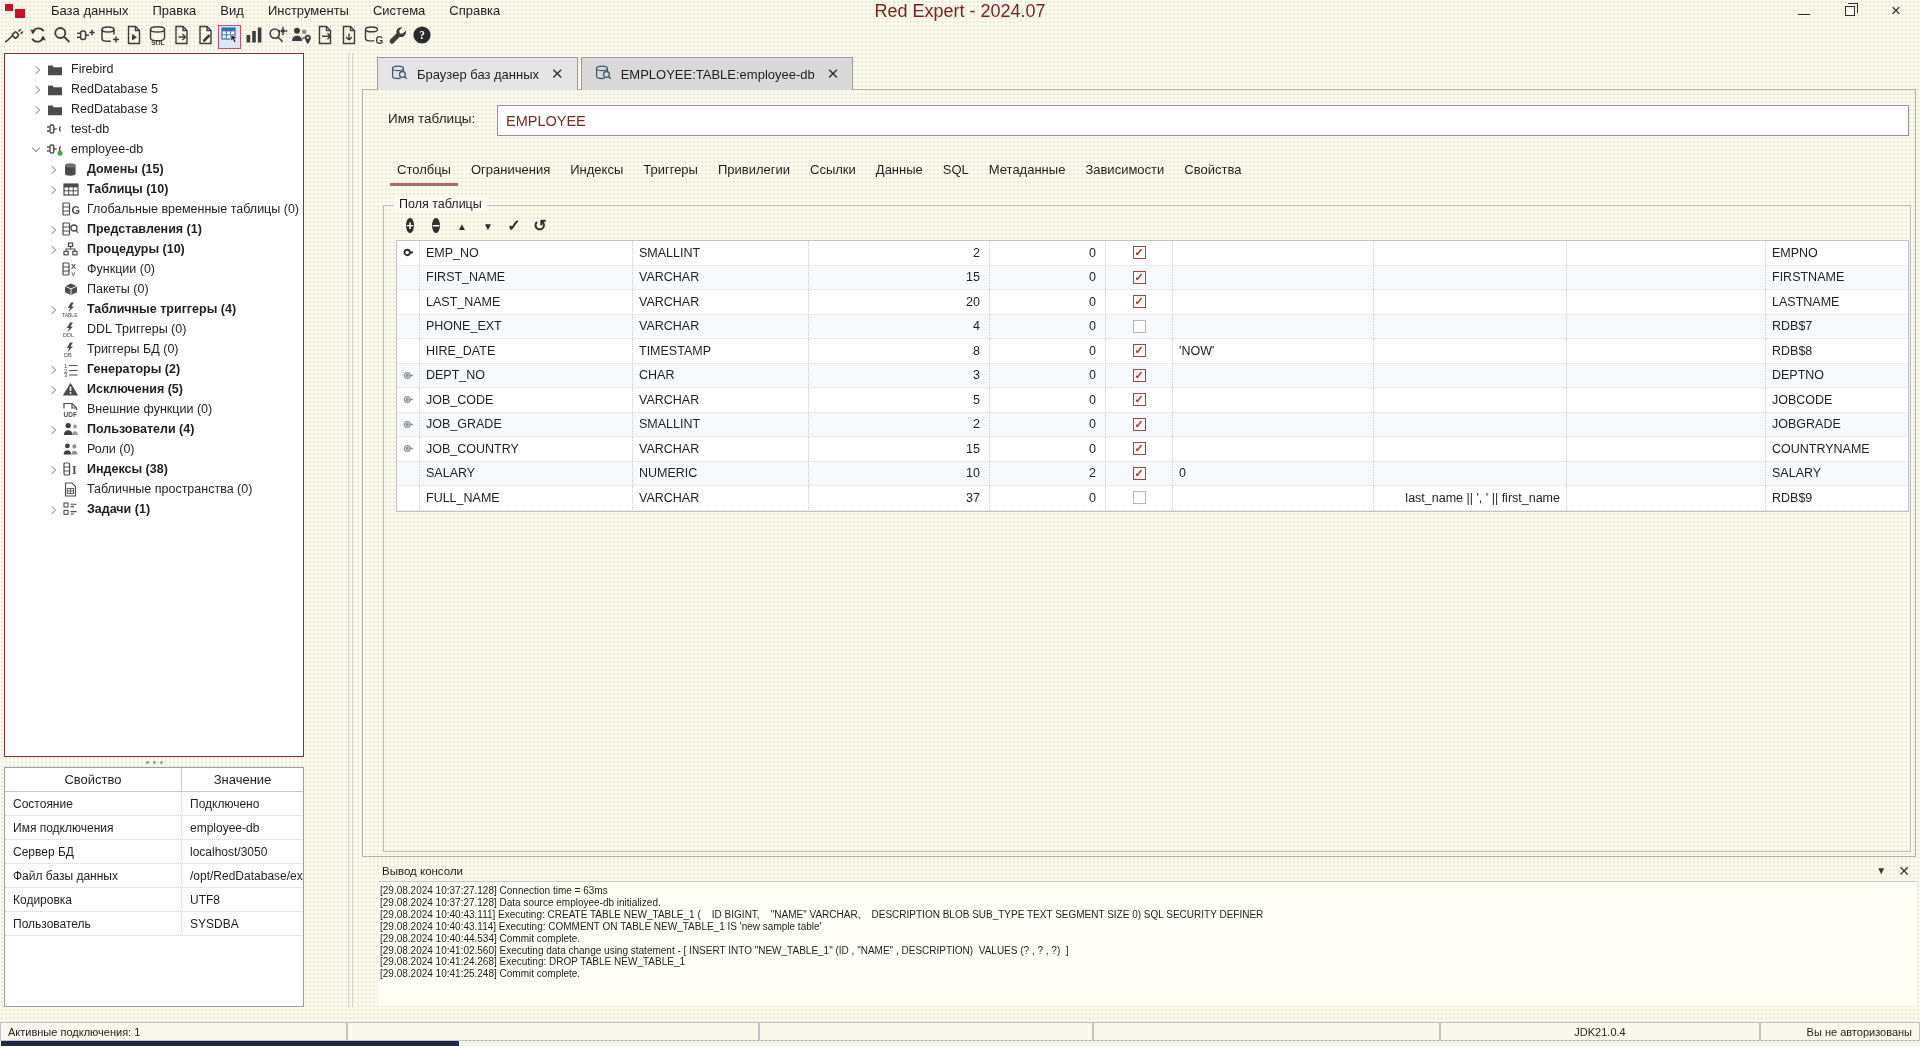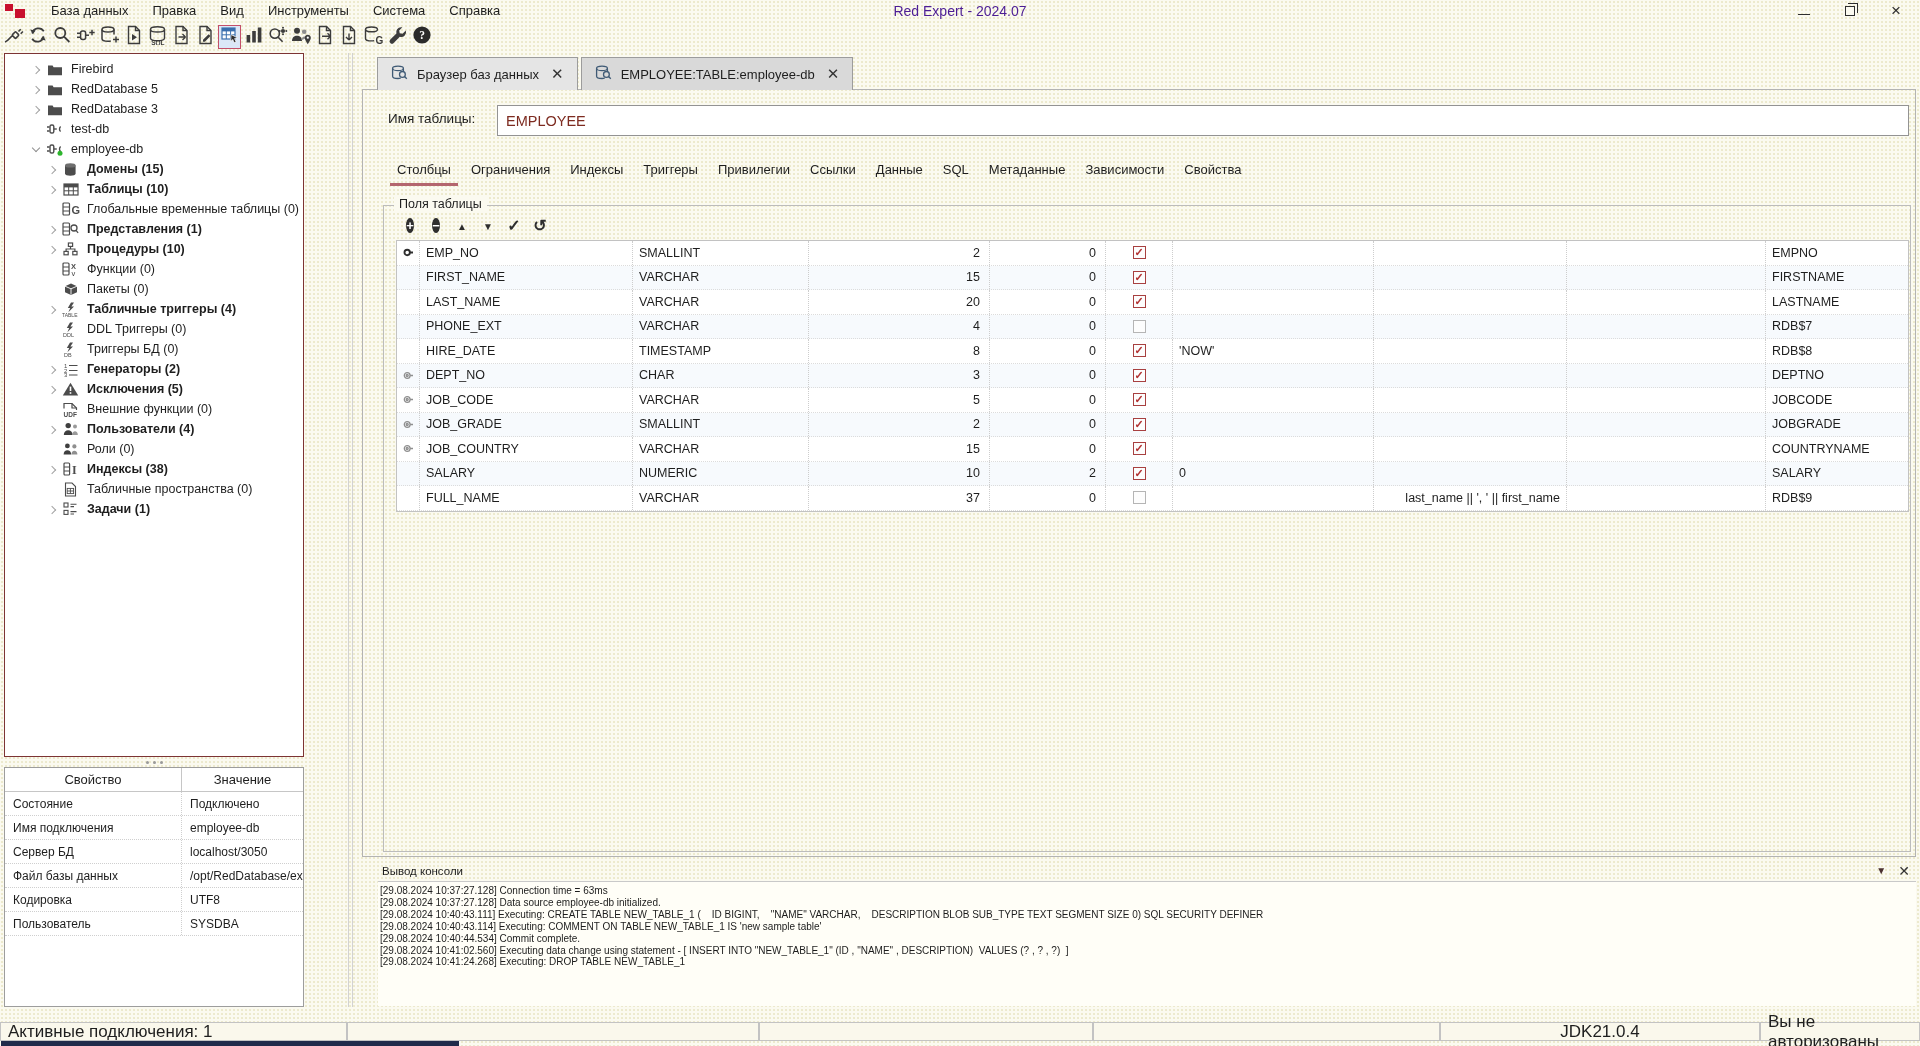--- a/index.html
+++ b/index.html
@@ -10,21 +10,21 @@
     background-color:#fbfaf0;
     background-image:radial-gradient(rgba(205,195,125,0.30) 1px, transparent 1.1px);
     background-size:4px 4px;
   }
   
   .menubar { position:absolute; left:0; top:0; width:100%; height:22px; display:flex; align-items:center; }
   .logo { width:26px; height:17px; margin:2px 8px 0 5px; position:relative; flex:none; }
   .logo::before { content:""; position:absolute; left:0; top:0; width:8px; height:7px; background:#c8102e; }
   .logo::after  { content:""; position:absolute; left:10px; top:5px; width:10px; height:9px; background:#c8102e; }
   .menu-item { padding:0 12px; font-size:13px; line-height:22px; cursor:default; }
-  .win-title { position:absolute; left:50%; transform:translateX(-50%); top:0; line-height:22px; font-size:14px; color:#4c1d95; }
+  .win-title { position:absolute; left:50%; transform:translateX(-50%); top:0; line-height:22px; font-size:18px; color:#7f1d1d; }
   .win-controls { position:absolute; right:16px; top:0; height:22px; display:flex; gap:30px; align-items:center; }
   .wc { width:16px; height:16px; display:flex; align-items:center; justify-content:center; color:#2e2e2e; }
   .wc-min { width:12px; height:1px; border-bottom:1.7px solid #2e2e2e; margin-top:6px; }
   .wc-max { width:10px; height:10px; border:1.5px solid #2e2e2e; position:relative; background:#fbfaf0; }
   .wc-max::before { content:""; position:absolute; left:2px; top:-4px; width:9px; height:9px; border:1.5px solid #2e2e2e; border-left:none; border-bottom:none; }
   .wc-close { font-size:17px; line-height:16px; }
   
   .toolbar { position:absolute; left:2px; top:24px; height:26px; display:flex; align-items:center; gap:1px; }
   .tb-btn { width:23px; height:24px; display:flex; align-items:center; justify-content:center; flex:none; }
   .tb-btn.active { background:#dbe7f7; outline:1.5px solid #c34f6a; outline-offset:-1px; }
@@ -84,21 +84,21 @@
   .cb.checked { border-color:#a84040; color:#b23434; }
   
   .console-hdr { position:absolute; left:22px; top:807px; width:1538px; height:22px; border-bottom:1px solid #c9c9c9; display:flex; align-items:center; font-size:11.5px; }
   .console-hdr .chd-title { padding-left:4px; }
   .console-hdr .chd-btns { margin-left:auto; display:flex; gap:12px; padding-right:6px; align-items:center; }
   .chd-collapse { font-size:10px; color:#4a3030; }
   .chd-close { font-size:14px; color:#333; }
   .console-body { position:absolute; left:22px; top:829px; width:1538px; height:124px; background:#fffef7; font-size:10px; line-height:11.9px; padding:3px 2px; color:#1c1c1c; overflow:hidden; }
   .console-body div { white-space:pre; }
   
-  .statusbar { position:absolute; left:0; bottom:5px; width:1920px; height:19px; display:flex; font-size:17px; }
+  .statusbar { position:absolute; left:0; bottom:5px; width:1920px; height:19px; display:flex; font-size:11px; }
   .sb-cell { border:1px solid #c3c3c3; background:#faf8ec; display:flex; align-items:center; padding:0 7px; flex:none; }
   .sb-cell.ctr { justify-content:center; }
   .sb-cell.rt { justify-content:flex-end; }
   .taskbar-sliver { position:absolute; left:1px; bottom:0; width:458px; height:5px; background:#202b4b; }
 </style>
 </head>
 <body>
 
 <div class="menubar">
   <div class="logo"></div>
@@ -863,20 +863,21 @@
     </span>
   </div>
   <div class="console-body">
       <div>[29.08.2024 10:37:27.128] Connection time = 63ms</div>
       <div>[29.08.2024 10:37:27.128] Data source employee-db initialized.</div>
       <div>[29.08.2024 10:40:43.111] Executing: CREATE TABLE NEW_TABLE_1 (    ID BIGINT,    "NAME" VARCHAR,    DESCRIPTION BLOB SUB_TYPE TEXT SEGMENT SIZE 0) SQL SECURITY DEFINER</div>
       <div>[29.08.2024 10:40:43.114] Executing: COMMENT ON TABLE NEW_TABLE_1 IS 'new sample table'</div>
       <div>[29.08.2024 10:40:44.534] Commit complete.</div>
       <div>[29.08.2024 10:41:02.560] Executing data change using statement - [ INSERT INTO "NEW_TABLE_1" (ID , "NAME" , DESCRIPTION)  VALUES (? , ? , ?)  ]</div>
       <div>[29.08.2024 10:41:24.268] Executing: DROP TABLE NEW_TABLE_1</div>
+      <div>[29.08.2024 10:41:25.248] Commit complete.</div>
     </div>
 </div>
 
 <div class="statusbar">
     <div class="sb-cell " style="width:347px;">Активные подключения: 1</div>
     <div class="sb-cell " style="width:412px;"></div>
     <div class="sb-cell " style="width:334px;"></div>
     <div class="sb-cell " style="width:347px;"></div>
     <div class="sb-cell ctr" style="width:320px;">JDK21.0.4</div>
     <div class="sb-cell rt" style="width:160px;flex:1;">Вы не авторизованы</div>

